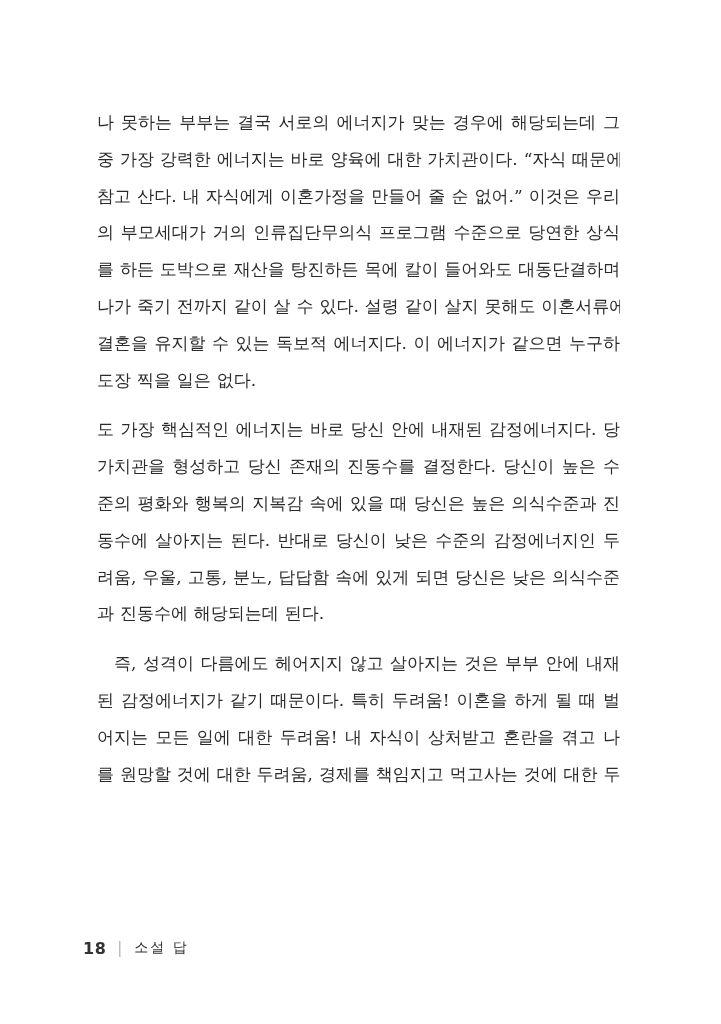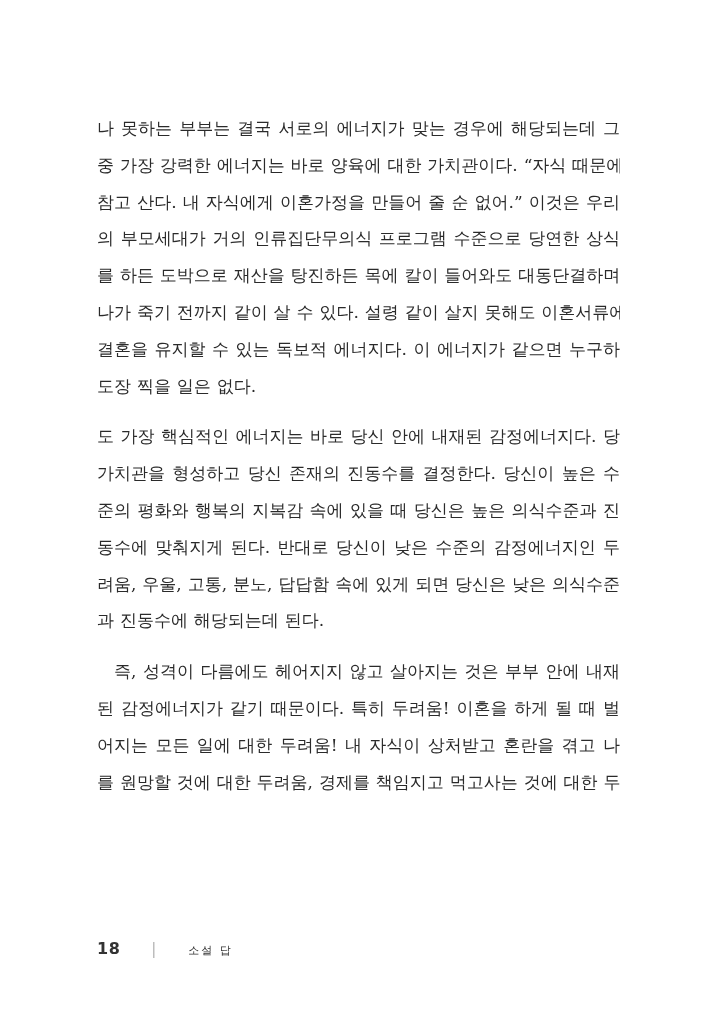--- a/index.html
+++ b/index.html
@@ -17,60 +17,59 @@
   }
   .page-body {
     position: absolute;
     left: 97px;
     top: 96px;
     width: 523px;
     color: var(--text-color, #2a2a2a);
     font-size: 17px;
   }
   .paragraph {
-    margin: 14px 0 13px 0;
+    margin: 8px 0 13px 0;
   }
   .line {
     line-height: 36.8px;
     height: 36.8px;
     white-space: nowrap;
     overflow: hidden;
     text-align: justify;
     text-align-last: justify;
     word-spacing: 0.5px;
   }
   .line.indent {
     padding-left: 17px;
   }
   .line.last {
     text-align-last: left;
   }
   .page-footer {
     position: absolute;
-    left: 97px;
+    left: 83px;
     top: 939px;
     display: flex;
-    align-items: flex-end;
+    align-items: flex-start;
     font-family: "DejaVu Sans", "Liberation Sans", sans-serif;
     color: var(--footer-color, #333333);
-    gap: 20px;
   }
   .page-number {
     font-size: 16px;
     font-weight: 700;
     letter-spacing: 0.5px;
   }
   .footer-separator {
     color: var(--separator-color, #b3b3b3);
     font-size: 15px;
     font-weight: 400;
     margin: 0 12px 0 11px;
   }
   .book-title {
-    font-size: 11px;
+    font-size: 14px;
     letter-spacing: 2px;
   }
 </style>
 </head>
 <body>
 
 <div class="page">
 
   <div class="page-body">
 
@@ -81,21 +80,21 @@
         <div class="line">의 부모세대가 거의 인류집단무의식 프로그램 수준으로 당연한 상식</div>
         <div class="line">를 하든 도박으로 재산을 탕진하든 목에 칼이 들어와도 대동단결하며</div>
         <div class="line">나가 죽기 전까지 같이 살 수 있다. 설령 같이 살지 못해도 이혼서류에</div>
         <div class="line">결혼을 유지할 수 있는 독보적 에너지다. 이 에너지가 같으면 누구하</div>
         <div class="line last">도장 찍을 일은 없다.</div>
       </div>
       <div class="paragraph">
         <div class="line">도 가장 핵심적인 에너지는 바로 당신 안에 내재된 감정에너지다. 당</div>
         <div class="line">가치관을 형성하고 당신 존재의 진동수를 결정한다. 당신이 높은 수</div>
         <div class="line">준의 평화와 행복의 지복감 속에 있을 때 당신은 높은 의식수준과 진</div>
-        <div class="line">동수에 맞춰지게 된다. 반대로 당신이 낮은 수준의 감정에너지인 두</div>
+        <div class="line">동수에 살아지는 된다. 반대로 당신이 낮은 수준의 감정에너지인 두</div>
         <div class="line">려움, 우울, 고통, 분노, 답답함 속에 있게 되면 당신은 낮은 의식수준</div>
         <div class="line last">과 진동수에 해당되는데 된다.</div>
       </div>
       <div class="paragraph">
         <div class="line indent">즉, 성격이 다름에도 헤어지지 않고 살아지는 것은 부부 안에 내재</div>
         <div class="line">된 감정에너지가 같기 때문이다. 특히 두려움! 이혼을 하게 될 때 벌</div>
         <div class="line">어지는 모든 일에 대한 두려움! 내 자식이 상처받고 혼란을 겪고 나</div>
         <div class="line">를 원망할 것에 대한 두려움, 경제를 책임지고 먹고사는 것에 대한 두</div>
       </div>
     </div>

